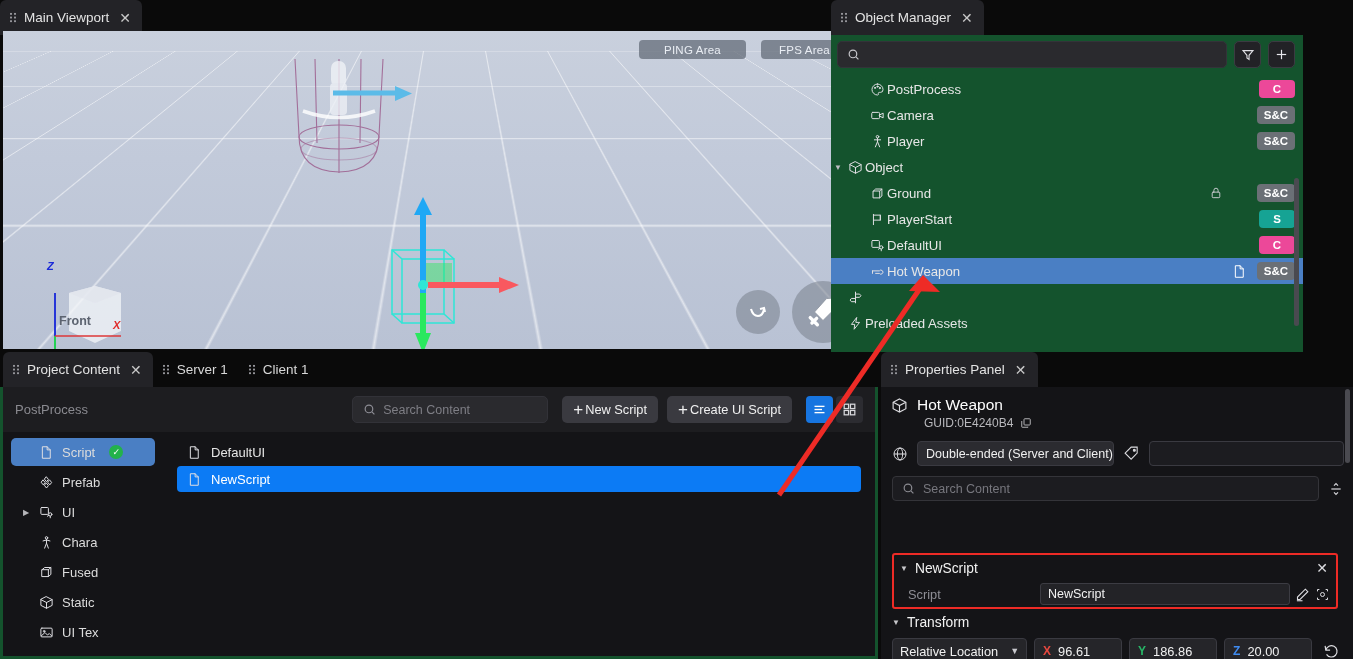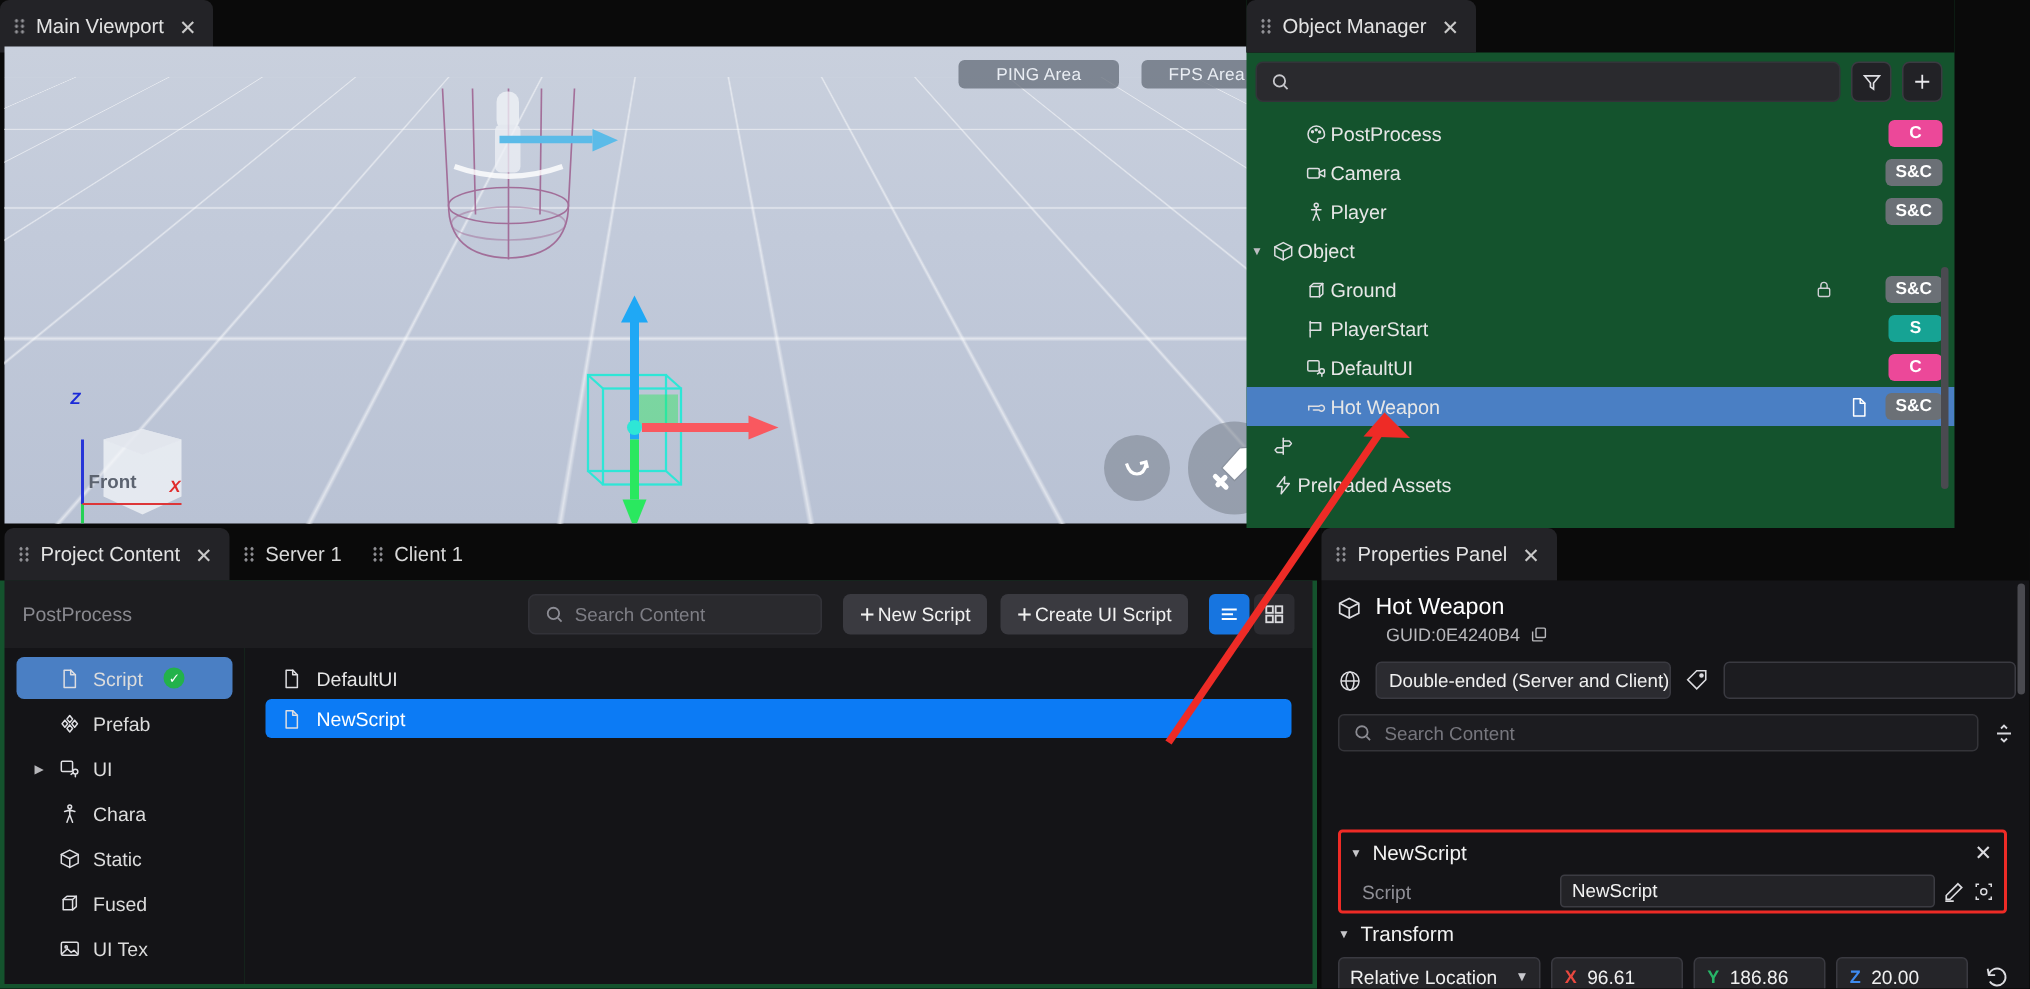--- a/index.html
+++ b/index.html
@@ -364,35 +364,35 @@
               <svg width="15" height="15" viewBox="0 0 24 24" fill="none" stroke="#dedee2" stroke-width="1.6" stroke-linecap="round" stroke-linejoin="round">
                 <circle cx="12" cy="4.6" r="2"></circle>
                 <path d="M12 6.8v6M6.5 9.5 12 8l5.5 1.5M9 21l3-8 3 8"></path>
               </svg>
             </span>
             <span>Chara</span>
           </div>
           <div class="cat-item">
             <span style="display:flex;flex:none">
               <svg width="15" height="15" viewBox="0 0 24 24" fill="none" stroke="#dedee2" stroke-width="1.6" stroke-linecap="round" stroke-linejoin="round">
-                <path d="M12 2.8 21 7.4v9.2L12 21.2 3 16.6V7.4Z"></path>
-                <path d="M3 7.4 12 12l9-4.6M12 12v9.2"></path>
-              </svg>
-            </span>
-            <span>Static</span>
-          </div>
-          <div class="cat-item">
-            <span style="display:flex;flex:none">
-              <svg width="15" height="15" viewBox="0 0 24 24" fill="none" stroke="#dedee2" stroke-width="1.6" stroke-linecap="round" stroke-linejoin="round">
                 <path d="M5 7.5h10v11H5Z"></path>
                 <path d="M5 7.5 9 4h10v11l-4 3.5"></path>
                 <path d="M15 7.5 19 4"></path>
               </svg>
             </span>
             <span>Fused</span>
+          </div>
+          <div class="cat-item">
+            <span style="display:flex;flex:none">
+              <svg width="15" height="15" viewBox="0 0 24 24" fill="none" stroke="#dedee2" stroke-width="1.6" stroke-linecap="round" stroke-linejoin="round">
+                <path d="M12 2.8 21 7.4v9.2L12 21.2 3 16.6V7.4Z"></path>
+                <path d="M3 7.4 12 12l9-4.6M12 12v9.2"></path>
+              </svg>
+            </span>
+            <span>Static</span>
           </div>
           <div class="cat-item">
             <span style="display:flex;flex:none">
               <svg width="15" height="15" viewBox="0 0 24 24" fill="none" stroke="#dedee2" stroke-width="1.6" stroke-linecap="round" stroke-linejoin="round">
                 <rect x="3" y="5" width="18" height="14" rx="1.6"></rect>
                 <circle cx="8.2" cy="10" r="1.3"></circle>
                 <path d="M3.6 17.5 9.5 12l4 4 3-2.4 3.9 3.9"></path>
               </svg>
             </span>
             <span>UI Tex</span>

